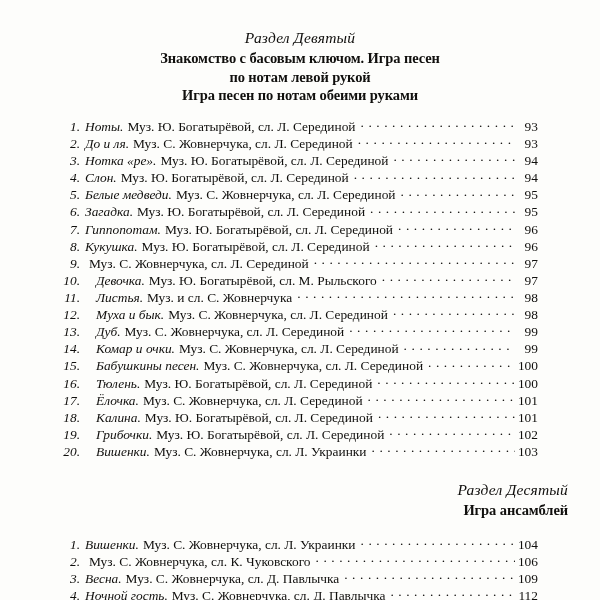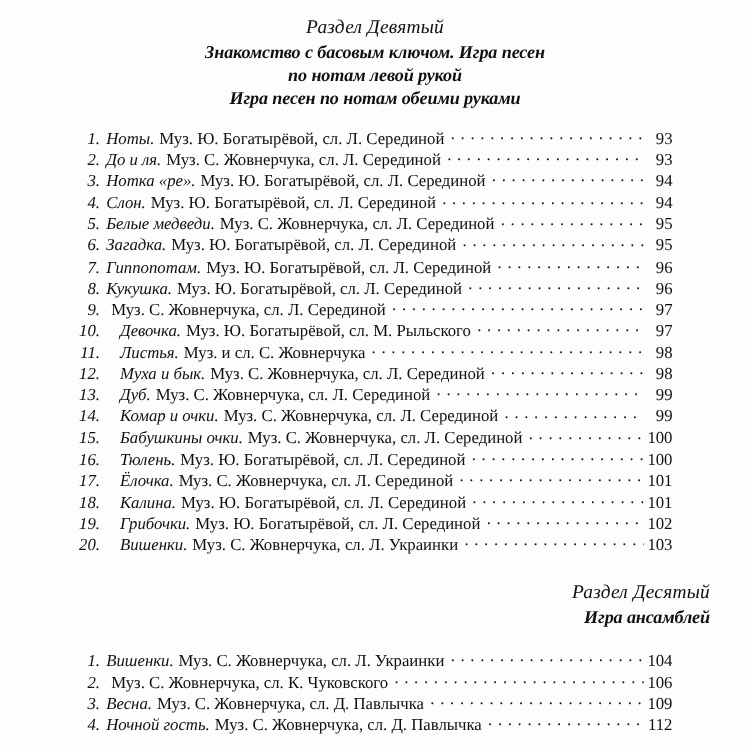--- a/index.html
+++ b/index.html
@@ -14,21 +14,21 @@
     font-family: "Liberation Serif", "DejaVu Serif", serif;
     color: #100f0d;
     overflow: hidden;
     -webkit-font-smoothing: antialiased;
   }
   .page {
     position: relative;
     width: 600px;
     height: 544px;
     box-sizing: border-box;
-    padding: 0 32px;
+    padding: 16px 32px;
   }
 
   
   .section-head {
     text-align: center;
   }
   .sec-nine-head { padding-top: 12px; }
   .sec-ten-head  { padding-top: 20px; text-align: right; }
 
   .sec-label {
@@ -38,21 +38,20 @@
     letter-spacing: .2px;
     line-height: 19px;
     margin: 0;
   }
   .sec-sub {
     font-weight: bold;
     font-size: 14.5px;
     line-height: 18.5px;
     margin: 0;
     letter-spacing: -.1px;
-    font-style: italic;
   }
   .sec-sub.first { margin-top: 2px; }
 
   
   .toc-list {
     list-style: none;
     margin: 0;
     padding: 0;
   }
   .sec-nine-list { margin-top: 13px; }
@@ -214,21 +213,21 @@
       </li>
     <li class="toc-row">
         <span class="num">14.</span>
         <span class="title">Комар и  очки.</span>
         <span class="credit">Муз. С. Жовнерчука, сл. Л. Серединой</span>
         <span class="leader"></span>
         <span class="pageno">99</span>
       </li>
     <li class="toc-row">
         <span class="num">15.</span>
-        <span class="title">Бабушкины очки.</span>
+        <span class="title">Бабушкины песен.</span>
         <span class="credit">Муз. С. Жовнерчука, сл. Л. Серединой</span>
         <span class="leader"></span>
         <span class="pageno">100</span>
       </li>
     <li class="toc-row">
         <span class="num">16.</span>
         <span class="title">Тюлень.</span>
         <span class="credit">Муз. Ю. Богатырёвой, сл. Л. Серединой</span>
         <span class="leader"></span>
         <span class="pageno">100</span>

